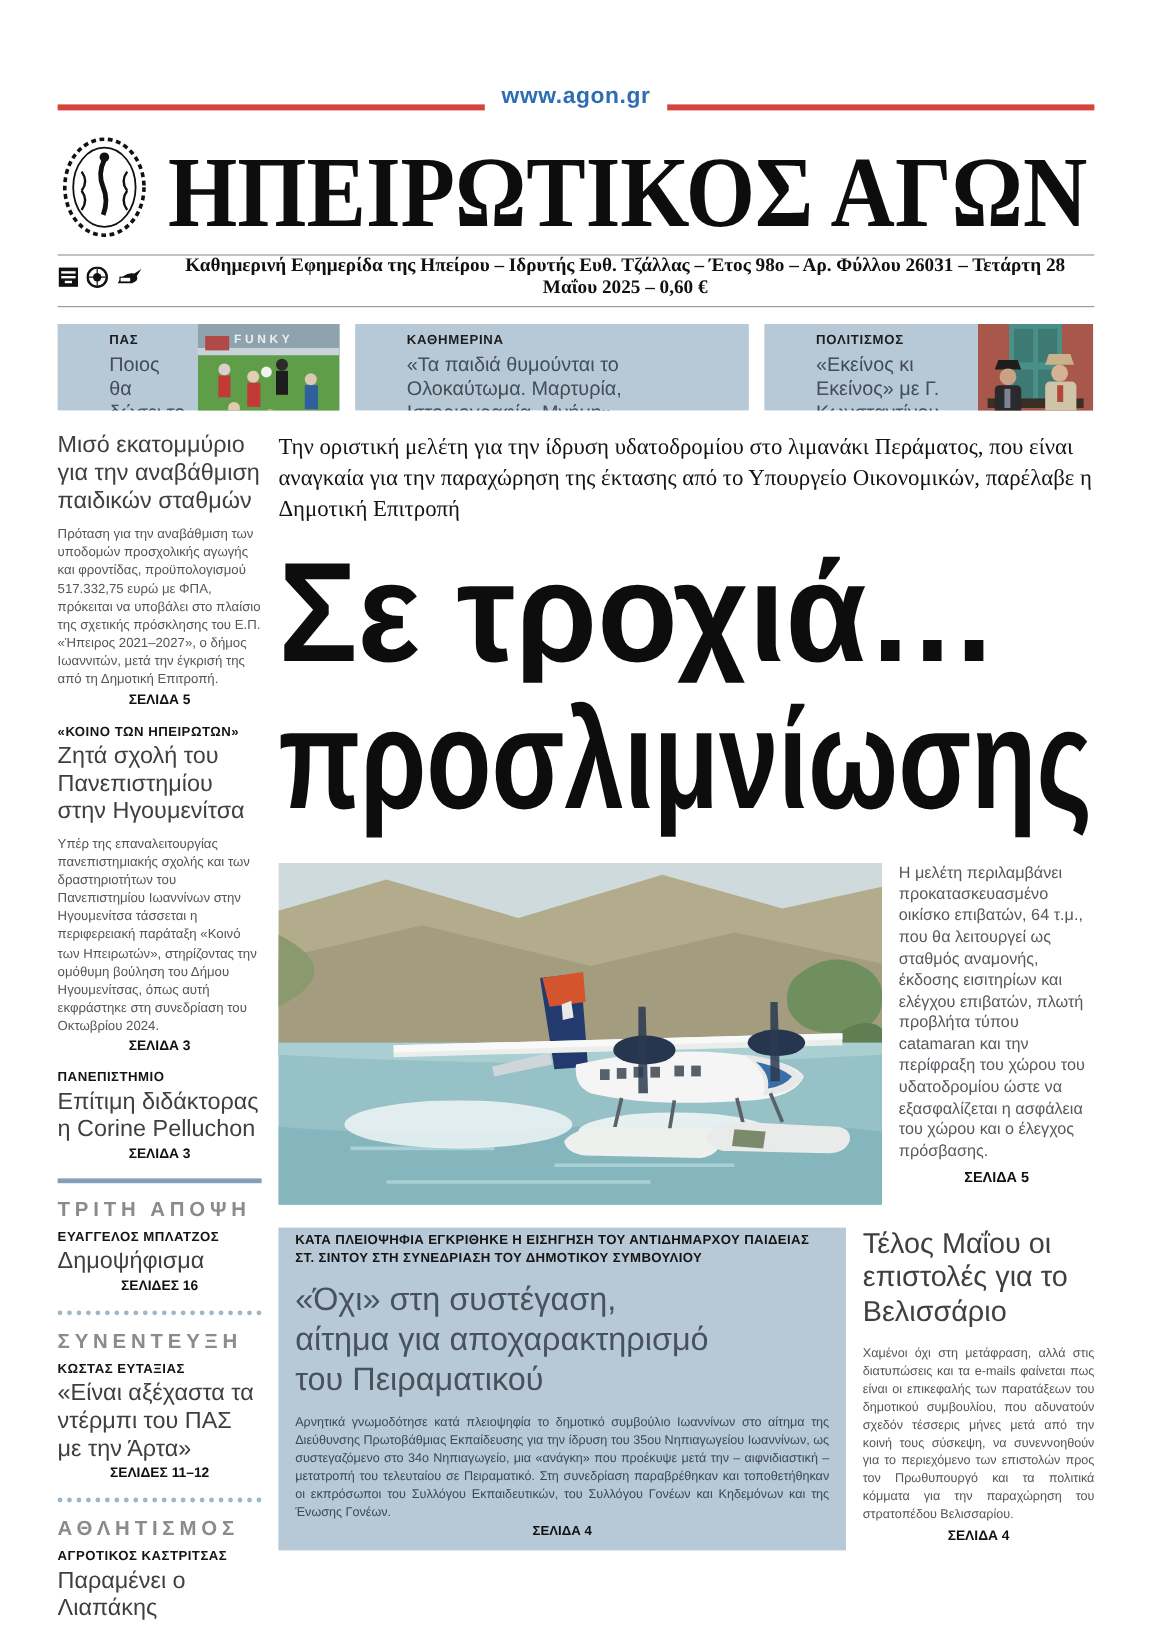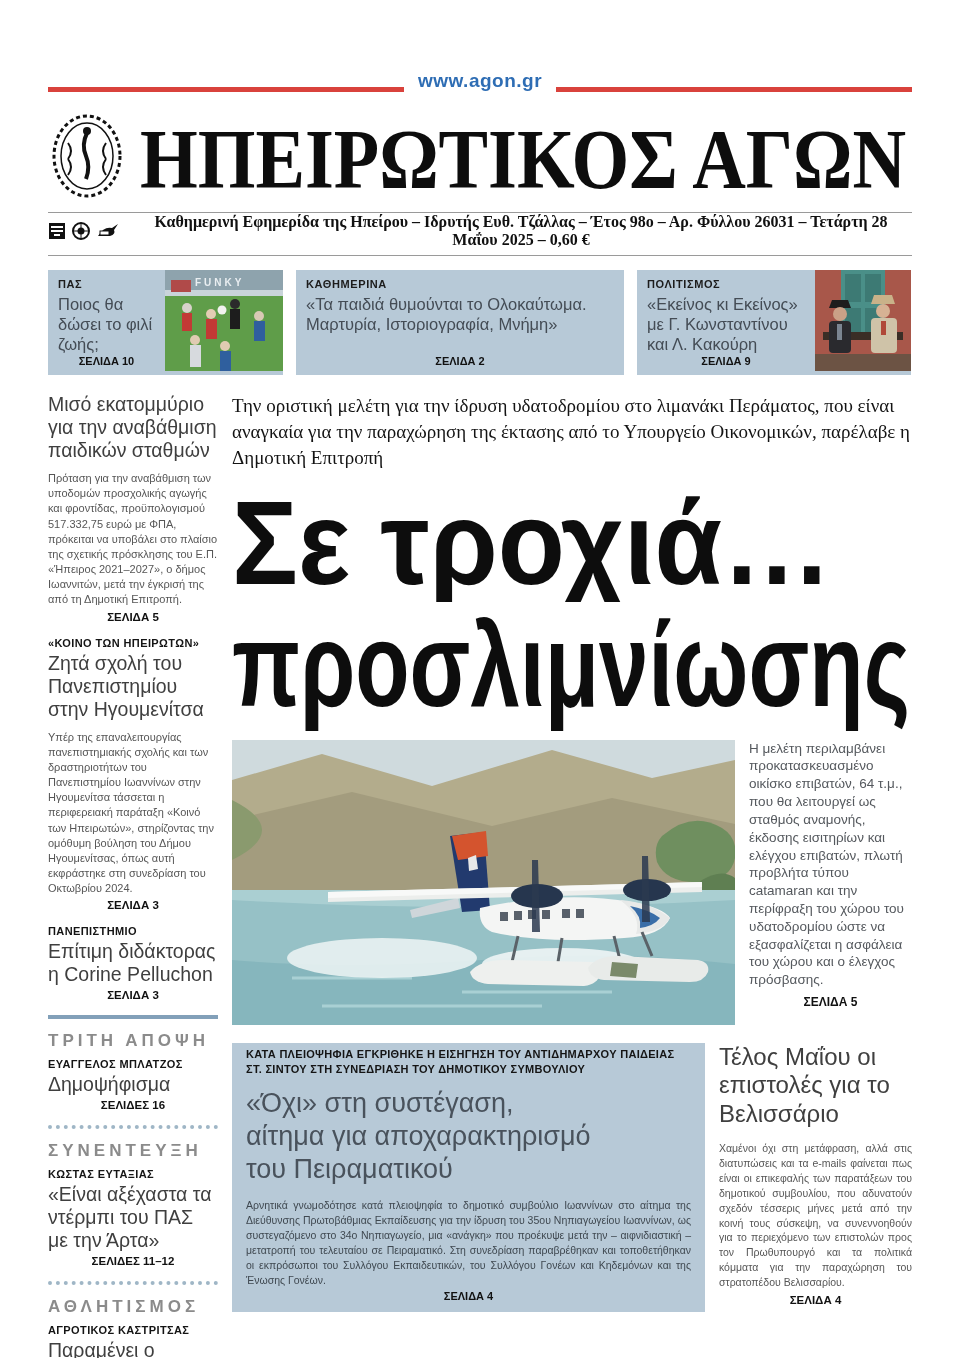--- a/index.html
+++ b/index.html
@@ -18,21 +18,21 @@
   .masthead { display:flex; align-items:center; gap:12px; margin-top:20px; }
   .masthead-title-svg { flex:1; display:block; }
   .edition-row { border-top:1.5px solid #9a9a9a; border-bottom:1.5px solid #9a9a9a; margin-top:8px;
     display:flex; align-items:center; gap:10px; padding:0 0 6px 0; }
   .press-icons { display:flex; gap:6px; align-items:center; }
   .edition-info { flex:1; text-align:center; font-family:"Liberation Serif","DejaVu Serif",serif;
     font-weight:bold; font-size:16px; color:#111; }
 
   
   .teasers { display:grid; grid-template-columns:235px 328px 274px; gap:13px; margin-top:14px; }
-  .teaser { background:#b7c9d7; height:105px; display:flex; overflow:hidden; }
+  .teaser { background:#b7c9d7; height:72px; display:flex; overflow:hidden;padding-left:33px; }
   .teaser .txt { flex:1; padding:8px 10px; display:flex; flex-direction:column; }
   .kicker { font-size:11px; font-weight:bold; color:#1c1c1c; letter-spacing:.6px; }
   .teaser .title { font-size:16.5px; color:#444c55; line-height:1.22; margin-top:4px; }
   .pageref { font-size:11px; font-weight:bold; color:#111; text-align:center; margin-top:auto; }
   .teaser .photo { flex:0 0 auto; }
 
   
   .cols { display:grid; grid-template-columns:170px 680px; gap:14px; margin-top:18px; }
 
   
@@ -43,21 +43,21 @@
   .side-art .pageref { margin-top:3px; font-size:11.5px; }
   .rule-blue { height:4px; background:#82a0b9; margin:10px 0 12px 0; }
   .rule-dots { border:none; border-top:4px dotted #9fb6c6; margin:10px 0 12px 0; }
   .section-h { font-size:17px; font-weight:bold; color:#8b8b8b; letter-spacing:4px; margin-bottom:7px; }
 
   
   .lead { font-family:"Liberation Serif","DejaVu Serif",serif; font-size:19px; color:#141414;
     line-height:1.38; }
   .headline-block { margin-top:8px; }
   .headline-block svg { display:block; }
-  .photo-row { display:grid; grid-template-columns:503px 163px; gap:14px; }
+  .photo-row { display:grid; grid-template-columns:503px 163px; gap:14px; margin-top:12px; }
   .main-side { font-size:13.5px; color:#55595e; line-height:1.32; }
   .main-side .pageref { font-size:12px; margin-top:6px; }
   .story-row { display:grid; grid-template-columns:473px 193px; gap:14px; margin-top:14px; }
 
   .school-box { background:#b7c9d7; padding:4px 14px 10px 14px; display:flex; flex-direction:column; }
   .school-box .k { font-size:11px; font-weight:bold; color:#141414; line-height:1.4; letter-spacing:.3px; }
   .school-box .h { font-size:27px; color:#49525c; line-height:1.22; margin-top:10px; white-space:pre-line; }
   .school-box .b { font-size:10.5px; color:#3f4850; line-height:1.42; margin-top:12px; text-align:justify; }
   .school-box .pageref { margin-top:2px; }
 

